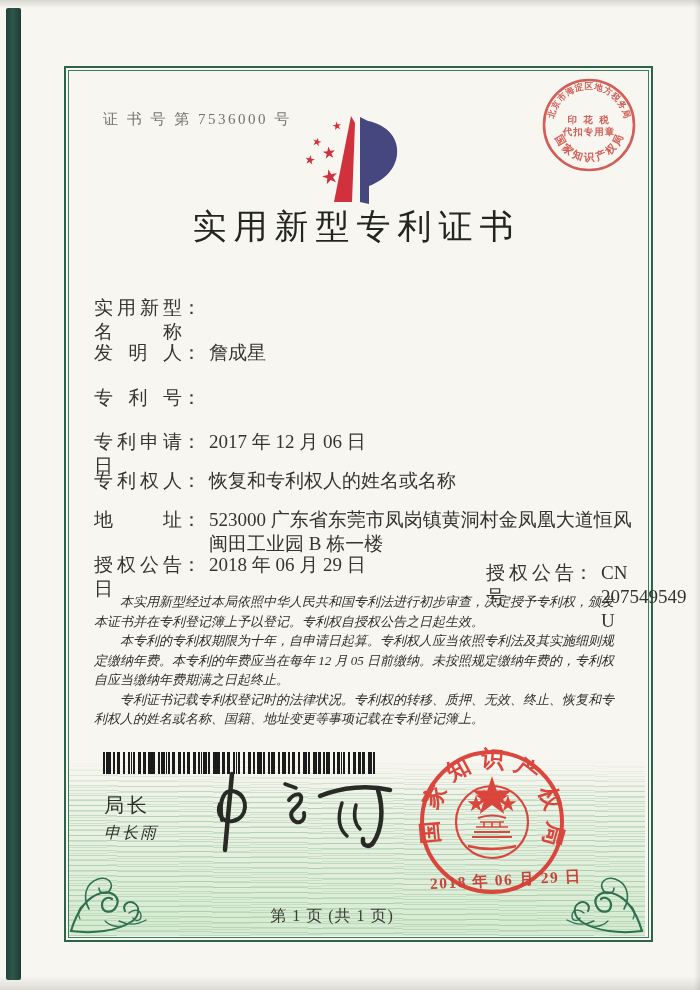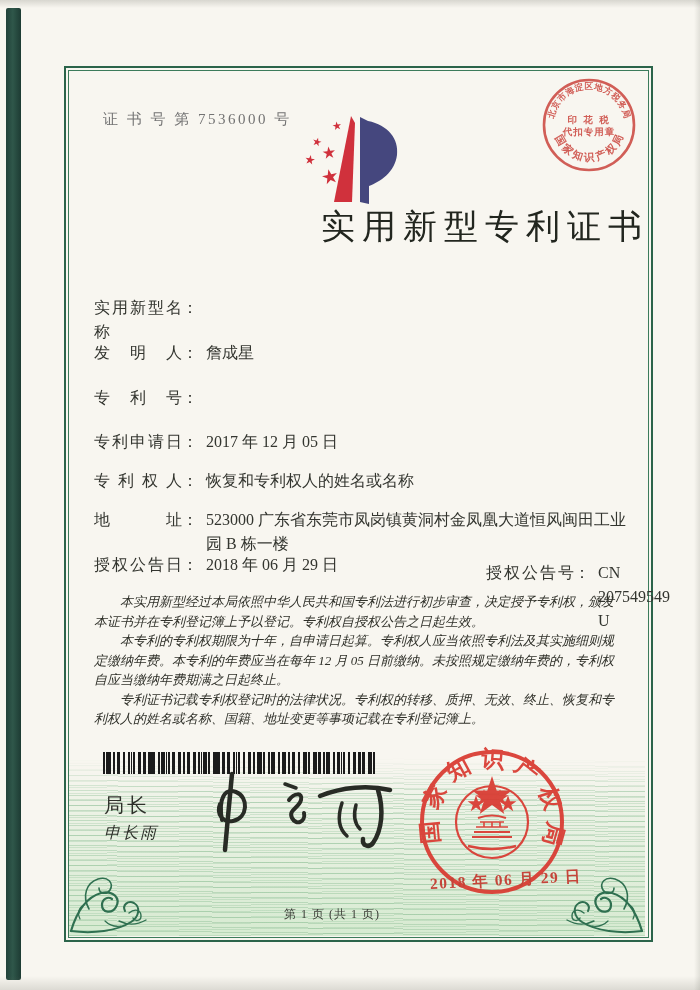--- a/index.html
+++ b/index.html
@@ -29,43 +29,43 @@
       repeating-linear-gradient(-0.8deg, rgba(132,186,142,.28) 0px, rgba(132,186,142,.28) 1px, rgba(0,0,0,0) 1px, rgba(0,0,0,0) 6px),
       linear-gradient(180deg, rgba(223,240,221,.1), rgba(208,232,203,.85));
     -webkit-mask-image:linear-gradient(180deg,transparent 0,#000 22%);
     mask-image:linear-gradient(180deg,transparent 0,#000 22%);}
   .corner-orn{position:absolute;width:96px;height:88px;}
   .corner-orn.left{left:67px;top:849px;}
   .corner-orn.right{left:550px;top:849px;transform:scaleX(-1);}
   
   .cert-no{position:absolute;left:103px;top:110px;font-size:15px;letter-spacing:2.5px;color:#737373;}
   .logo{position:absolute;left:296px;top:114px;width:112px;height:94px;}
-  .title{position:absolute;left:64px;top:204px;width:585px;text-align:right;
+  .title{position:absolute;left:64px;top:204px;width:585px;text-align:center;
     font-size:34px;letter-spacing:7px;color:#22261f;font-weight:400;}
-  .field{position:absolute;left:94px;font-size:16px;color:#33352f;line-height:24px;display:flex;align-items:flex-start;}
+  .field{position:absolute;left:94px;font-size:19px;color:#33352f;line-height:24px;display:flex;align-items:flex-start;}
   .f-label{display:inline-block;width:88px;text-align:justify;text-align-last:justify;flex:none;}
   .f-colon{flex:none;margin-right:8px;}
   .f-value{display:inline-block;}
   .f-value.addr{width:432px;}
   .grant-no{position:absolute;left:392px;top:8px;display:flex;}
   .body-text{position:absolute;left:94px;top:592px;width:528px;
     font-size:13px;line-height:19.5px;color:#2f3029;font-style:italic;}
   .body-text p{margin:0;text-indent:2em;}
   .barcode{position:absolute;left:103px;top:752px;width:272px;height:22px;
     background:
       repeating-linear-gradient(90deg,#1b1b1b 0 2px,rgba(0,0,0,0) 2px 5px),
       repeating-linear-gradient(90deg,#1b1b1b 0 1px,rgba(0,0,0,0) 1px 7px),
       repeating-linear-gradient(90deg,rgba(0,0,0,0) 0 3px,#1b1b1b 3px 5px,rgba(0,0,0,0) 5px 11px);}
   .signer-title{position:absolute;left:104px;top:792px;font-size:20px;letter-spacing:3px;color:#2e302a;}
   .signer-name{position:absolute;left:104px;top:823px;font-size:16px;letter-spacing:2px;color:#2e302a;font-style:italic;}
   .signature{position:absolute;left:192px;top:766px;width:212px;height:96px;}
   .office-seal{position:absolute;left:402px;top:734px;width:188px;height:188px;opacity:.93;}
   .tax-stamp{position:absolute;left:540px;top:76px;width:98px;height:98px;opacity:.88;}
   .footer{position:absolute;left:64px;top:906px;width:536px;text-align:center;
-    font-size:12px;color:#3a3c36;letter-spacing:1px;}
+    font-size:16px;color:#3a3c36;letter-spacing:1px;}
   svg{display:block;}
 </style>
 </head>
 <body>
 
 <div class="stage">
 
   <div class="spine"></div>
   <div class="edge-top"></div>
   <div class="edge-bottom"></div>
@@ -123,21 +123,21 @@
       <span class="f-colon">：</span>
       <span class="f-value">詹成星</span>
   </div>
   <div class="field" style="top:386px">
     <span class="f-label">专利号</span>
       <span class="f-colon">：</span>
   </div>
   <div class="field" style="top:430px">
     <span class="f-label">专利申请日</span>
       <span class="f-colon">：</span>
-      <span class="f-value">2017 年 12 月 05 日</span>
+      <span class="f-value">2017 年 12 月 06 日</span>
   </div>
   <div class="field" style="top:469px">
     <span class="f-label">专利权人</span>
       <span class="f-colon">：</span>
       <span class="f-value">恢复和专利权人的姓名或名称</span>
   </div>
   <div class="field" style="top:508px">
     <span class="f-label">地址</span>
       <span class="f-colon">：</span>
       <span class="f-value addr">523000 广东省东莞市凤岗镇黄洞村金凤凰大道恒风闽田工业园 B 栋一楼</span>

